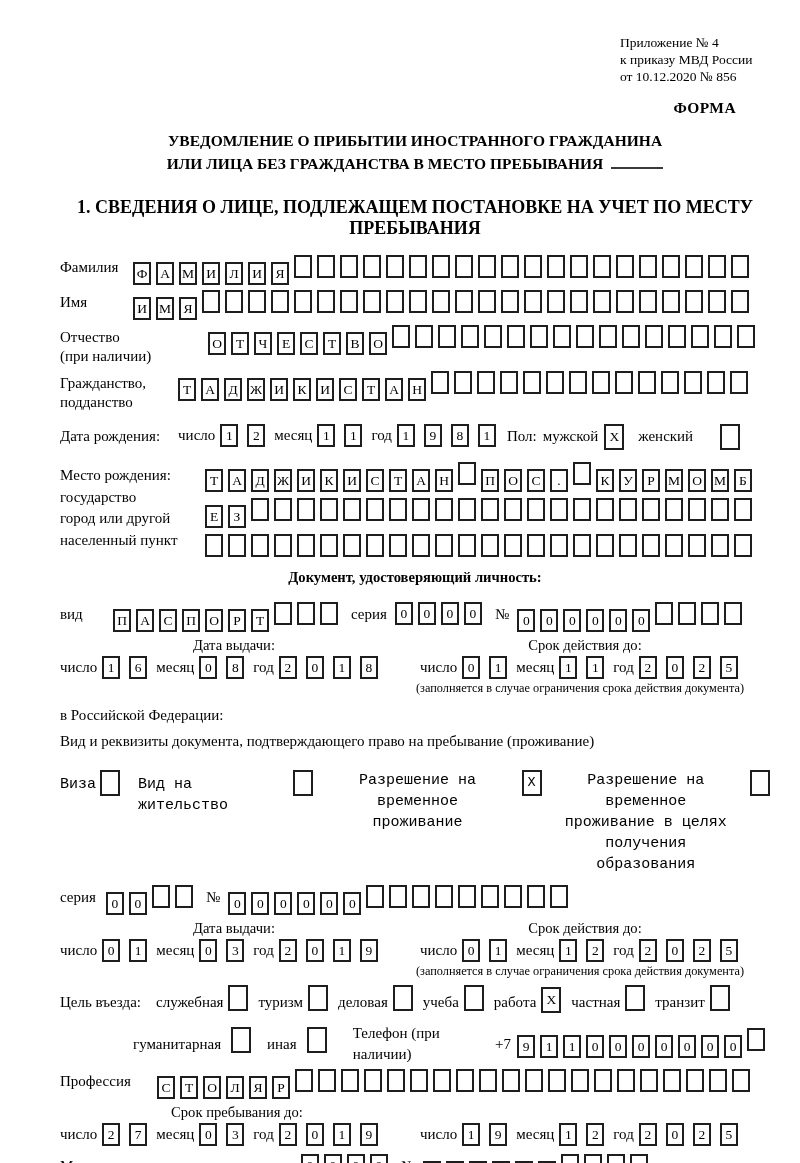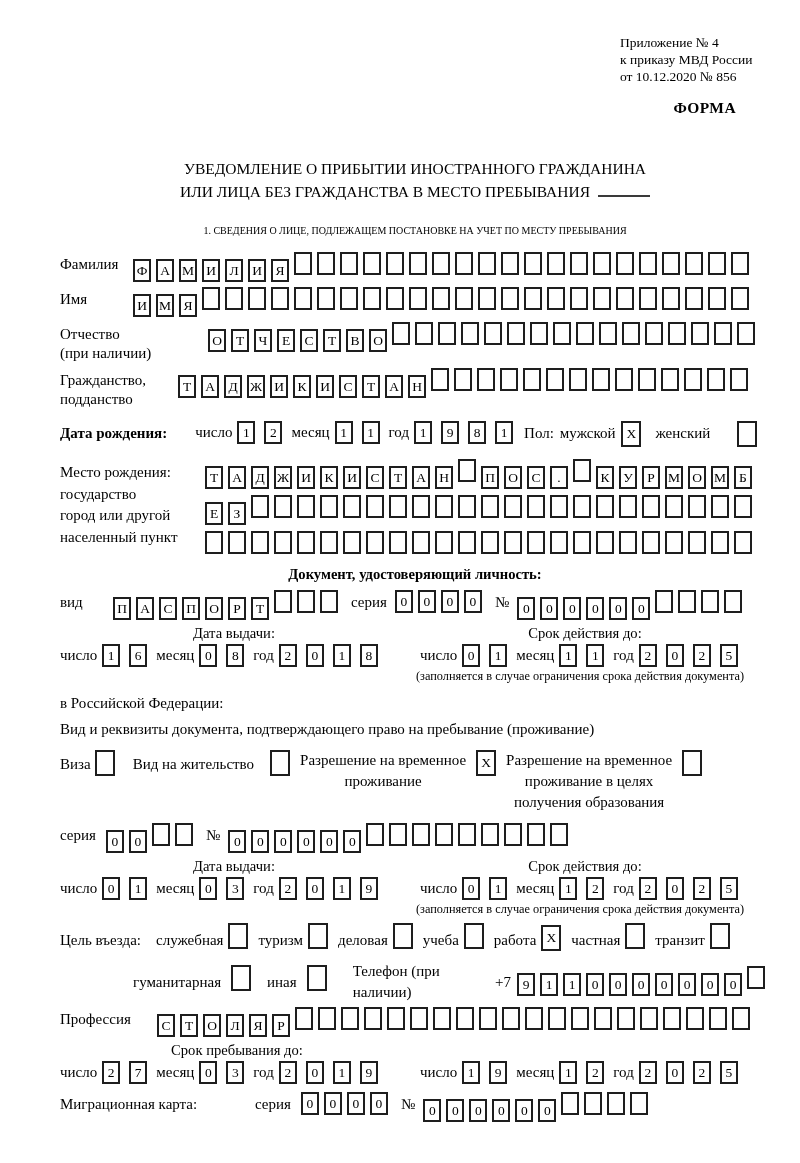--- a/index.html
+++ b/index.html
@@ -17,36 +17,36 @@
   .frow{display:flex;align-items:flex-start;margin-bottom:5px;}
   .flabel{flex:none;padding-top:3px;line-height:19px;}
   .w73{width:73px;} .w148{width:148px;} .w118{width:118px;} .w145{width:145px;}
   .w53{width:53px;} .w97{width:97px;} .w145m{width:145px;}
   .ml8{margin-left:8px;margin-right:8px;}
   
   .hdr{margin-left:560px;font-size:13.5px;line-height:17px;}
   .hdr .grp2{margin-top:4px;}
   .forma{text-align:right;padding-right:34px;font-weight:bold;font-size:15.5px;
          margin-top:14px;letter-spacing:.4px;}
-  .title{text-align:center;font-weight:normal;font-size:15.5px;line-height:23px;margin-top:40px;}
+  .title{text-align:center;font-weight:bold;font-size:15.5px;line-height:23px;margin-top:12px;}
   .blank-line{display:inline-block;width:52px;border-bottom:2px solid #3a3a3a;margin-left:8px;}
-  .sec{text-align:center;font-weight:normal;font-size:10px;margin-top:22px;margin-bottom:16px;}
-  .dochead{text-align:center;font-weight:bold;font-size:14.6px;margin:2px 0 7px 0;}
+  .sec{text-align:center;font-weight:bold;font-size:18px;margin-top:22px;margin-bottom:16px;}
+  .dochead{text-align:center;font-weight:bold;font-size:14.6px;margin:2px 0 16px 0;}
   
   .dhead{display:flex;font-size:14.6px;margin-top:5px;}
   .dhead .hl{width:348px;text-align:center;}
   .dhead .hr{width:330px;text-align:center;margin-left:12px;}
   .drow{display:flex;margin-top:2px;margin-bottom:2px;}
   .dcol{display:flex;align-items:flex-start;}
   .dcol-l{width:348px;}
   .dcol-r{margin-left:12px;}
   .dlbl{margin-right:5px;padding-top:3px;}
   .dnote{text-align:right;padding-right:26px;font-size:12.3px;margin-bottom:6px;}
   
-  .optrow{display:flex;align-items:flex-start;margin-top:8px;margin-bottom:10px;}
+  .optrow{display:flex;align-items:flex-start;margin-top:16px;margin-bottom:10px;font-family:Liberation Mono, monospace;}
   .optcol{text-align:center;line-height:21px;margin:0 10px;}
   .optlbl{padding-top:4px;line-height:21px;}
   .intro{line-height:26px;}
   .purposerow{display:flex;align-items:center;margin-bottom:4px;}
   .purposerow .optlbl{margin-right:5px;}
   .gap10{margin-left:10px;}
   .bp-right .cells{display:block;margin-bottom:6px;}
 </style>
 </head>
 <body>
@@ -87,21 +87,21 @@
 
   <div class="frow" style="margin-bottom:12px;">
     <div class="flabel w118">
       <div>Гражданство,</div>
       <div>подданство</div>
     </div>
     <span class="cells"><span class="cell">Т</span><span class="cell">А</span><span class="cell">Д</span><span class="cell">Ж</span><span class="cell">И</span><span class="cell">К</span><span class="cell">И</span><span class="cell">С</span><span class="cell">Т</span><span class="cell">А</span><span class="cell">Н</span><span class="cell"></span><span class="cell"></span><span class="cell"></span><span class="cell"></span><span class="cell"></span><span class="cell"></span><span class="cell"></span><span class="cell"></span><span class="cell"></span><span class="cell"></span><span class="cell"></span><span class="cell"></span><span class="cell"></span><span class="cell"></span></span>
   </div>
 
   <div class="frow" style="margin-bottom:8px;">
-    <span class="flabel" style="margin-right:28px;font-weight:bold;">Дата рождения:</span>
+    <span class="flabel" style="margin-right:18px;">Дата рождения:</span>
     <span class="dlbl" style="padding-top:3px;">число</span>
     <span class="cells dc"><span class="cell">1</span><span class="cell">2</span></span>
     <span class="dlbl">месяц</span>
     <span class="cells dc"><span class="cell">1</span><span class="cell">1</span></span>
     <span class="dlbl">год</span>
     <span class="cells dc"><span class="cell">1</span><span class="cell">9</span><span class="cell">8</span><span class="cell">1</span></span>
     <span class="flabel" style="margin-left:2px;margin-right:6px;">Пол:</span>
     <span class="flabel" style="margin-right:6px;">мужской</span>
     <span class="cells big"><span class="cell">X</span></span>
     <span class="flabel" style="margin-left:14px;margin-right:27px;">женский</span>

